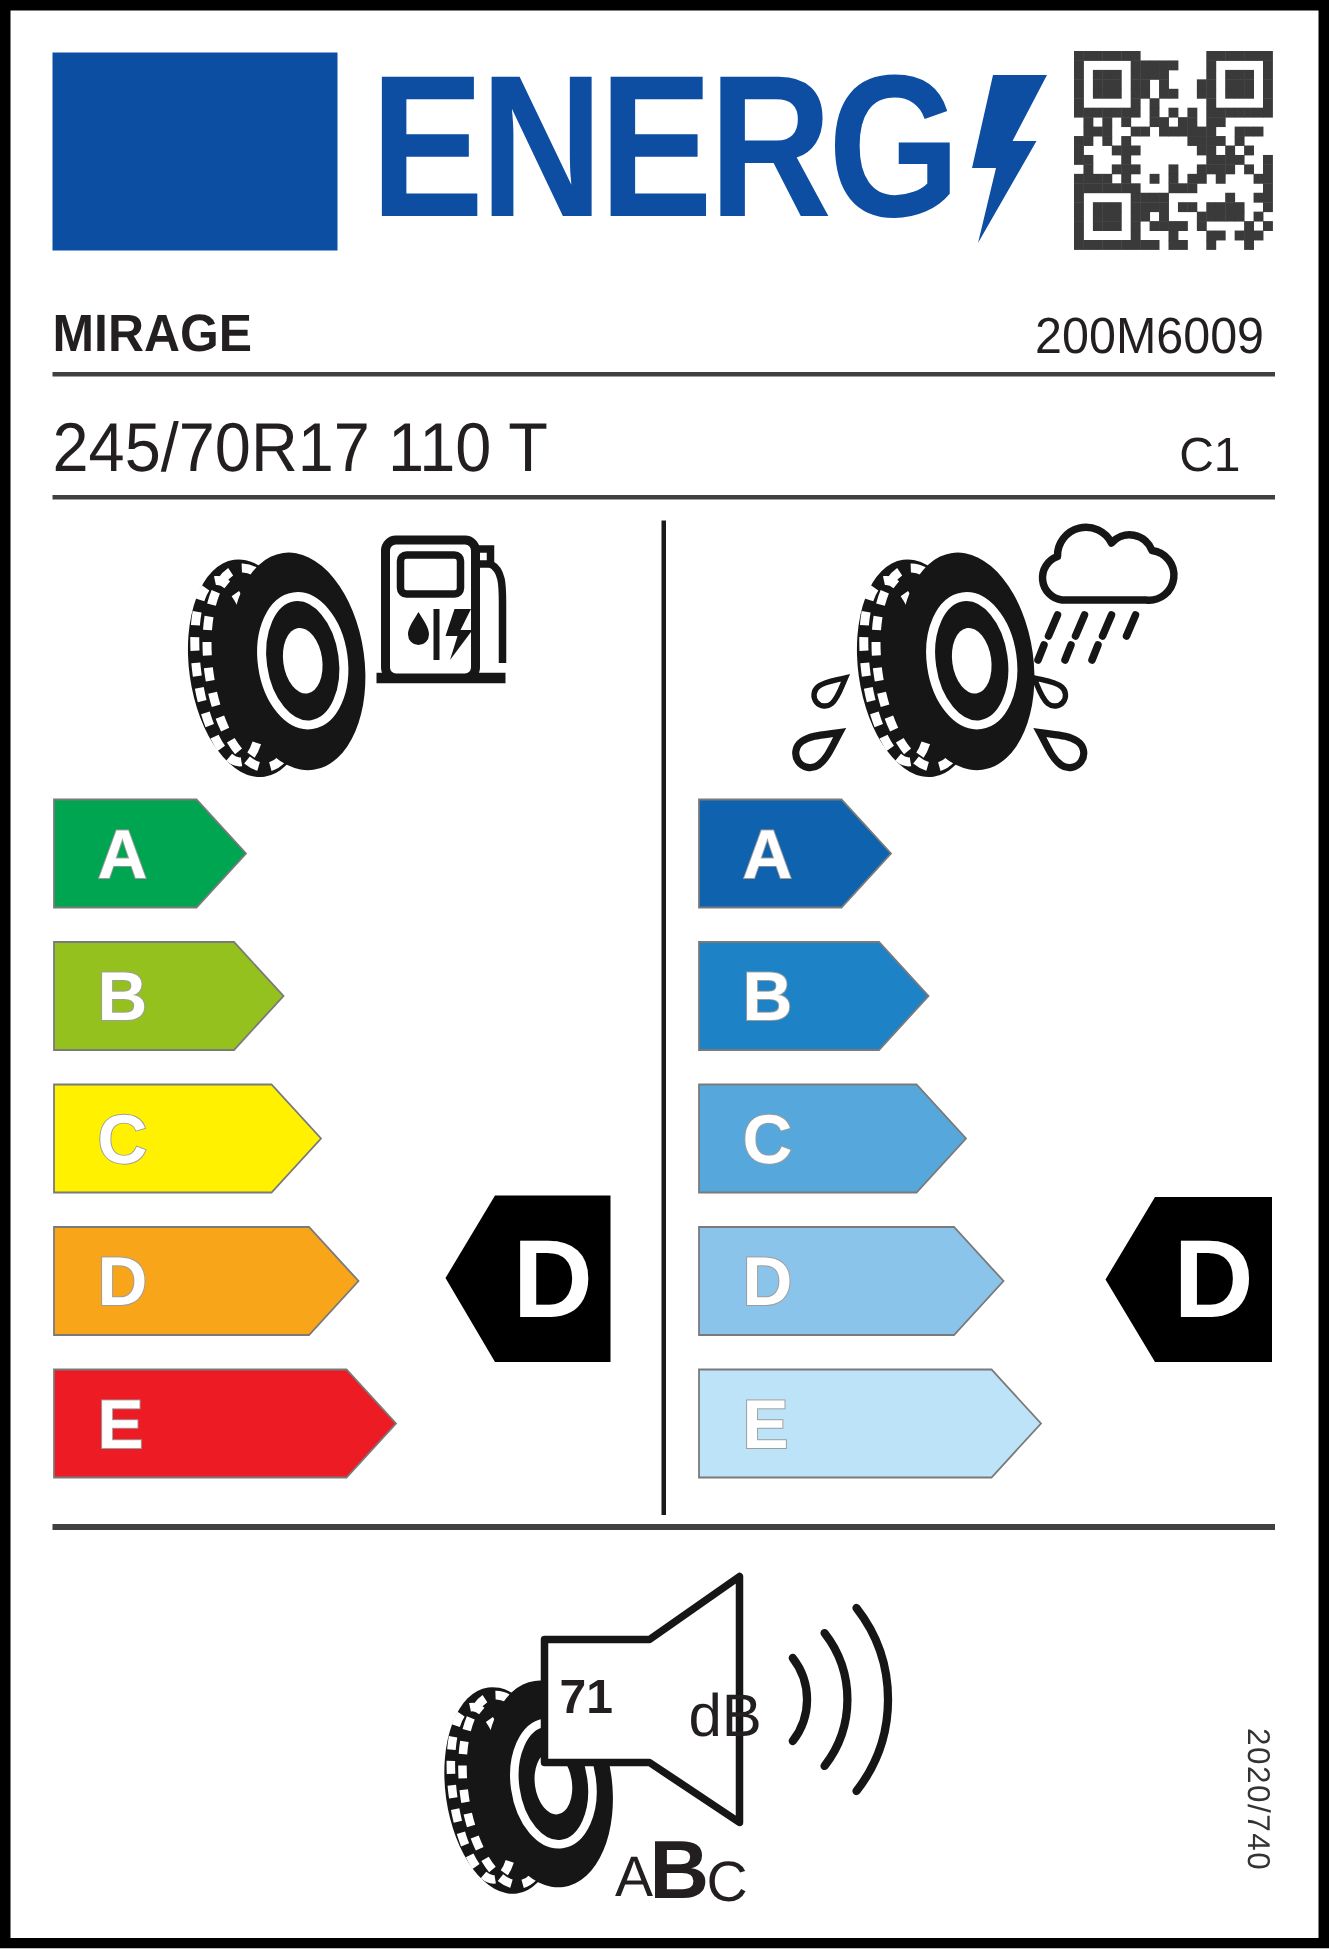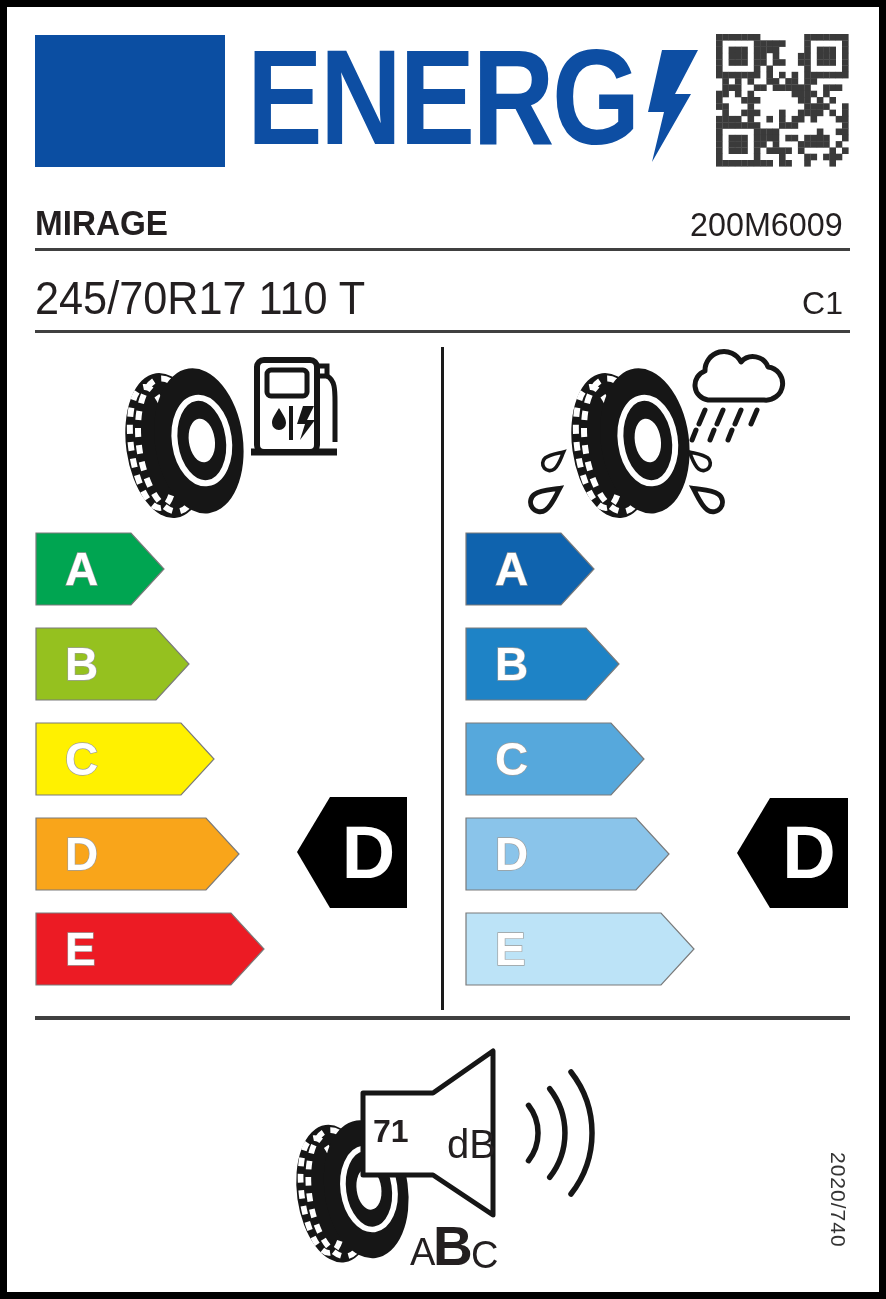--- a/index.html
+++ b/index.html
@@ -6,21 +6,21 @@
   .label{position:relative;width:886px;height:1299px;box-sizing:border-box;border:7px solid #000;
          background:#fff;font-family:"Liberation Sans",sans-serif;color:#231f20;overflow:hidden;text-align:center;}
   .abs{position:absolute;}
   .art{position:absolute;left:0;top:0;width:872px;height:1285px;}
   .flag{left:28px;top:28px;width:190px;height:132px;background:#0b4ea2;}
   .energ{left:240px;top:23px;font-size:135px;line-height:1;font-weight:bold;color:#0d4ea3;
          transform:scaleX(.84);transform-origin:left top;letter-spacing:-3px;white-space:nowrap;}
   .brand{left:28px;top:196px;font-size:35px;font-weight:bold;transform:scaleX(.95);transform-origin:left top;}
   .model{right:36px;top:198px;font-size:34px;transform:scaleX(.95);transform-origin:right top;}
   .size {left:28px;top:264px;font-size:46px;transform:scaleX(.94);transform-origin:left top;}
-  .tclass{right:36px;top:278px;font-size:32px;}
+  .tclass{right:52px;top:278px;font-size:32px;}
   .hline{left:28px;width:815px;height:3px;background:#404040;}
   .vline{left:434px;top:340px;width:3px;height:663px;background:#1a1a1a;}
   .scale{width:300px;}
   .scale svg{display:block;margin-bottom:21px;}
   .ind-letter{display:flex;align-items:center;justify-content:center;
               font-size:74px;font-weight:bold;color:#fff;line-height:1;}
   .nv{font-size:32px;font-weight:bold;}
   .nu{font-size:40px;}
   .abc-a,.abc-c{font-size:38px;line-height:1;}
   .abc-b{font-size:55px;font-weight:bold;line-height:1;}
@@ -403,19 +403,19 @@
         <text x="30" y="53" font-family="&quot;Liberation Sans&quot;,sans-serif" font-size="46" font-weight="bold" fill="#fff" stroke="#9d9d9c" stroke-width="1.3" paint-order="stroke">E</text>
       </svg>
     </div>
 
   <div class="abs ind-letter" style="left:323px;top:790px;width:77px;height:111px">D</div>
   <div class="abs ind-letter" style="left:763px;top:791px;width:78px;height:110px">D</div>
 
   <div class="abs hline" style="top:1009px;height:4px"></div>
 
   <div class="abs nv" style="left:366px;top:1106px">71</div>
-  <div class="abs nu" style="left:440px;top:1115px">dB</div>
+  <div class="abs nu" style="left:452px;top:1115px">dB</div>
   <div class="abs abc-a" style="left:403px;top:1226px">A</div>
   <div class="abs abc-b" style="left:426px;top:1212px">B</div>
   <div class="abs abc-c" style="left:464px;top:1229px">C</div>
 
   <div class="abs reg">2020/740</div>
 </div>
 
 </body></html>

